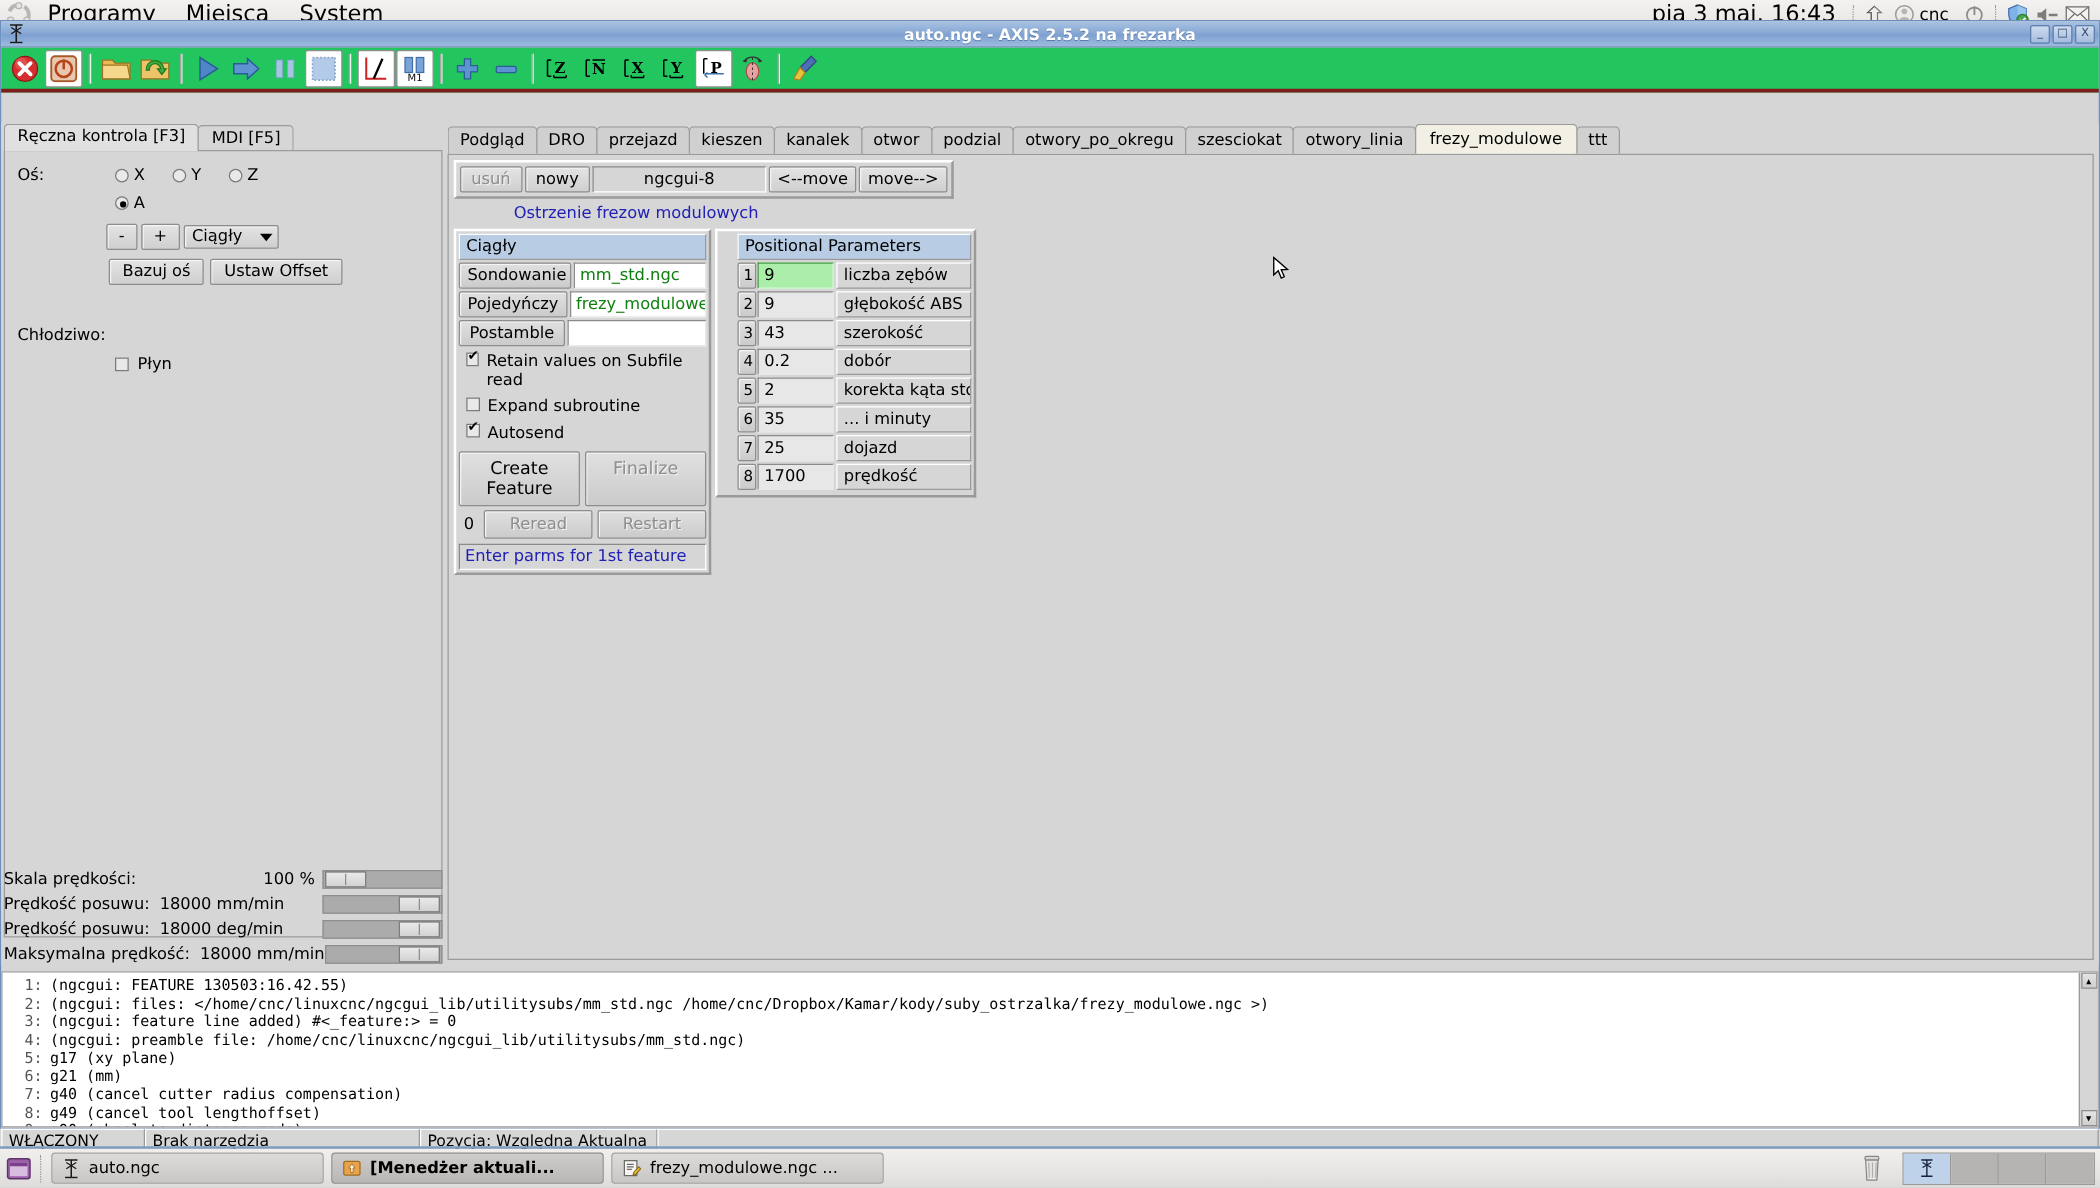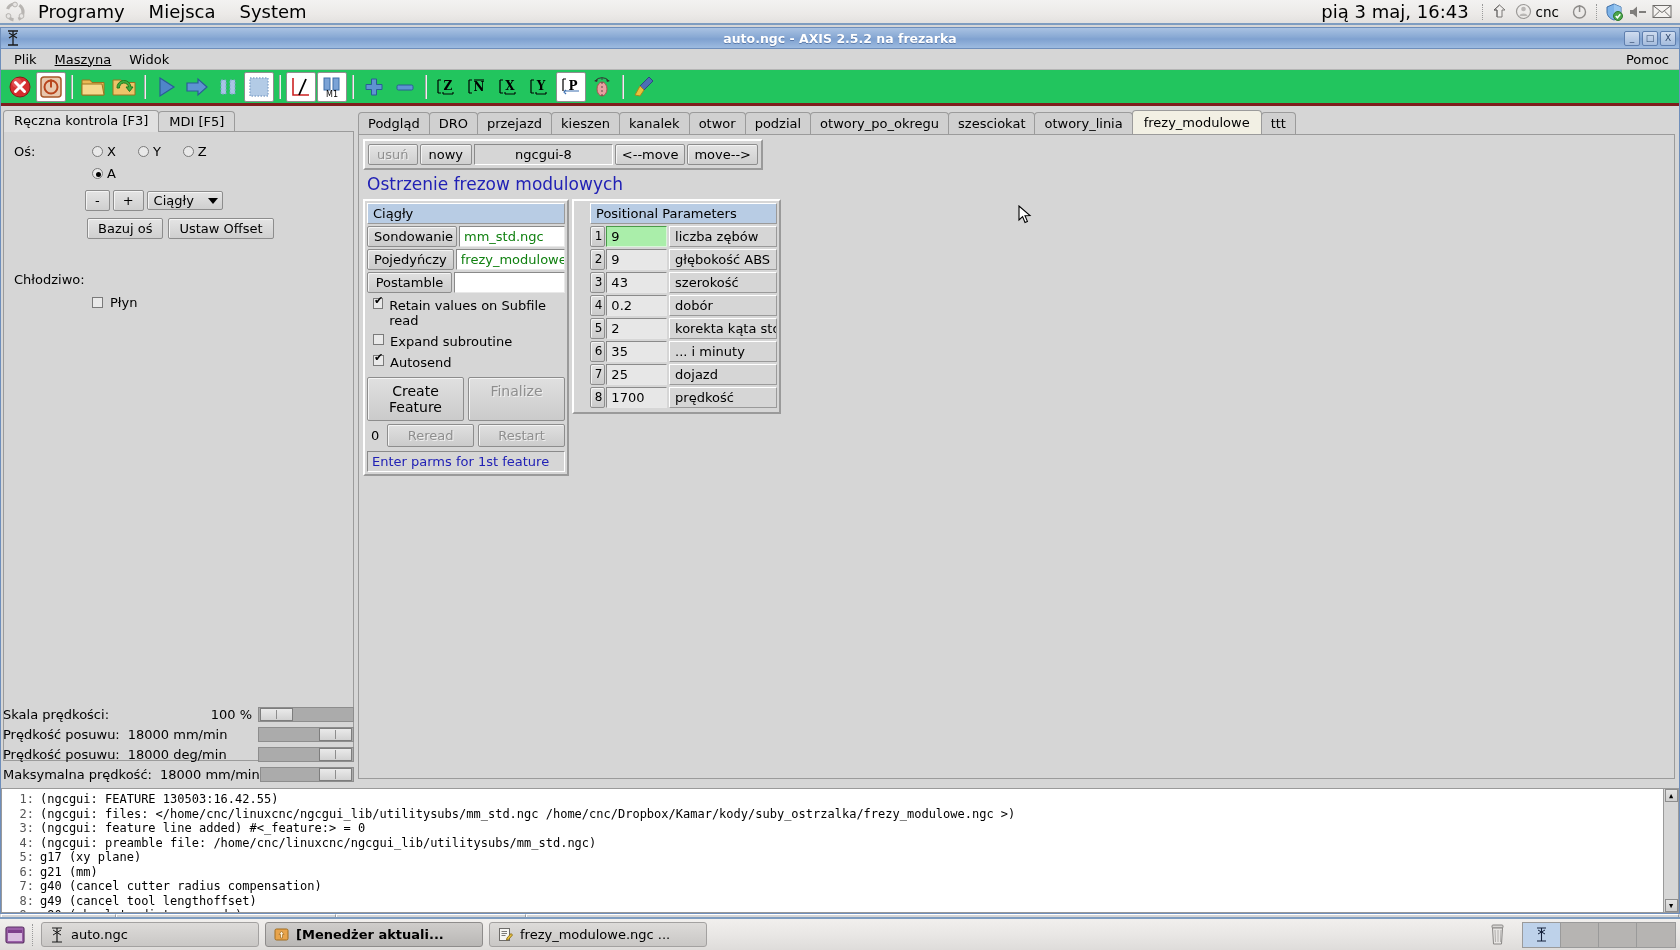--- a/index.html
+++ b/index.html
@@ -27,21 +27,21 @@
   }
   .gp-logo { width: 22px; height: 22px; margin-left: 4px; position: relative; }
   .gp-right { margin-left: auto; display: flex; align-items: center; height: 25px; padding-right: 6px; }
   .gp-clock { font-size: 18px; padding: 0 8px; color: #000; white-space: nowrap; }
   .gp-sep { width: 1px; height: 16px; border-left: 1px dotted #9a9a9a; margin: 0 5px; }
   .gp-icon { width: 24px; height: 22px; display: flex; align-items: center; justify-content: center; }
   .gp-user { font-size: 13.5px; padding-right: 8px; }
 
   
   .win {
-    position: absolute; left: 0; top: 27px; width: 1680px; height: 887px;
+    position: absolute; left: 0; top: 16px; width: 1680px; height: 887px;
     background: #d6d6d6;
     border: 1px solid #6e8ebb;
   }
   .titlebar {
     height: 21px; width: 100%;
     background: linear-gradient(to bottom, #a9c2e2 0%, #89a9d4 45%, #7fa1d0 55%, #9dbbe0 100%);
     display: flex; align-items: center; position: relative;
     border-bottom: 1px solid #6e8ebb;
   }
   .tb-icon { width: 18px; height: 18px; margin-left: 3px; display: flex; align-items: center; justify-content: center; }
@@ -179,21 +179,21 @@
   .ngc-bar {
     display: flex; align-items: center; gap: 2px;
     border: 2px solid; border-color: #ffffff #9a9a9a #9a9a9a #ffffff;
     padding: 3px; width: 400px; background: #d6d6d6;
   }
   .ngc-entry {
     flex: 1; background: #d6d6d6; border: 1px solid;
     border-color: #8a8a8a #ffffff #ffffff #8a8a8a;
     text-align: center; font-size: 13px; padding: 2px 0; height: 21px;
   }
-  .ngc-title { color: #2121b5; font-size: 17px; padding: 4px 2px 5px 4px; }
+  .ngc-title { color: #2121b5; font-size: 13px; padding: 4px 2px 5px 4px; margin-left: 44px; }
   .ngc-cols { display: flex; gap: 3px; align-items: flex-start; }
 
   .panel {
     border: 2px solid; border-color: #ffffff #9a9a9a #9a9a9a #ffffff;
     background: #d6d6d6; padding: 2px;
   }
   .panel-hdr {
     background: #b8cce4; border: 1px solid;
     border-color: #ffffff #9a9a9a #9a9a9a #ffffff;
     font-size: 13px; padding: 2px 5px; color: #000; margin-bottom: 2px;
@@ -398,26 +398,20 @@
         </svg>
       </div>
       <div class="tb-title">auto.ngc - AXIS 2.5.2 na frezarka</div>
       <div class="tb-buttons">
         <div class="tb-btn">_</div>
         <div class="tb-btn">□</div>
         <div class="tb-btn">X</div>
       </div>
     </div>
 
-    <div class="menubar">
-      <div class="menu-item">Plik</div>
-      <div class="menu-item"><u>Maszyna</u></div>
-      <div class="menu-item">Widok</div>
-      <div class="menu-item menu-right">Pomoc</div>
-    </div>
 
     <div class="toolbar">
       <div class="tbtn">
         <svg width="24" height="24" viewBox="0 0 24 24">
           <circle cx="12" cy="12" r="10" fill="#d42f2f" stroke="#8d1717" stroke-width="1"></circle>
           <circle cx="9" cy="8" r="5" fill="#e96a6a" opacity=".55"></circle>
           <path d="M7.5 7.5 L16.5 16.5 M16.5 7.5 L7.5 16.5" stroke="#fff" stroke-width="3" stroke-linecap="round"></path>
         </svg>
       </div>
       <div class="tbtn active">

